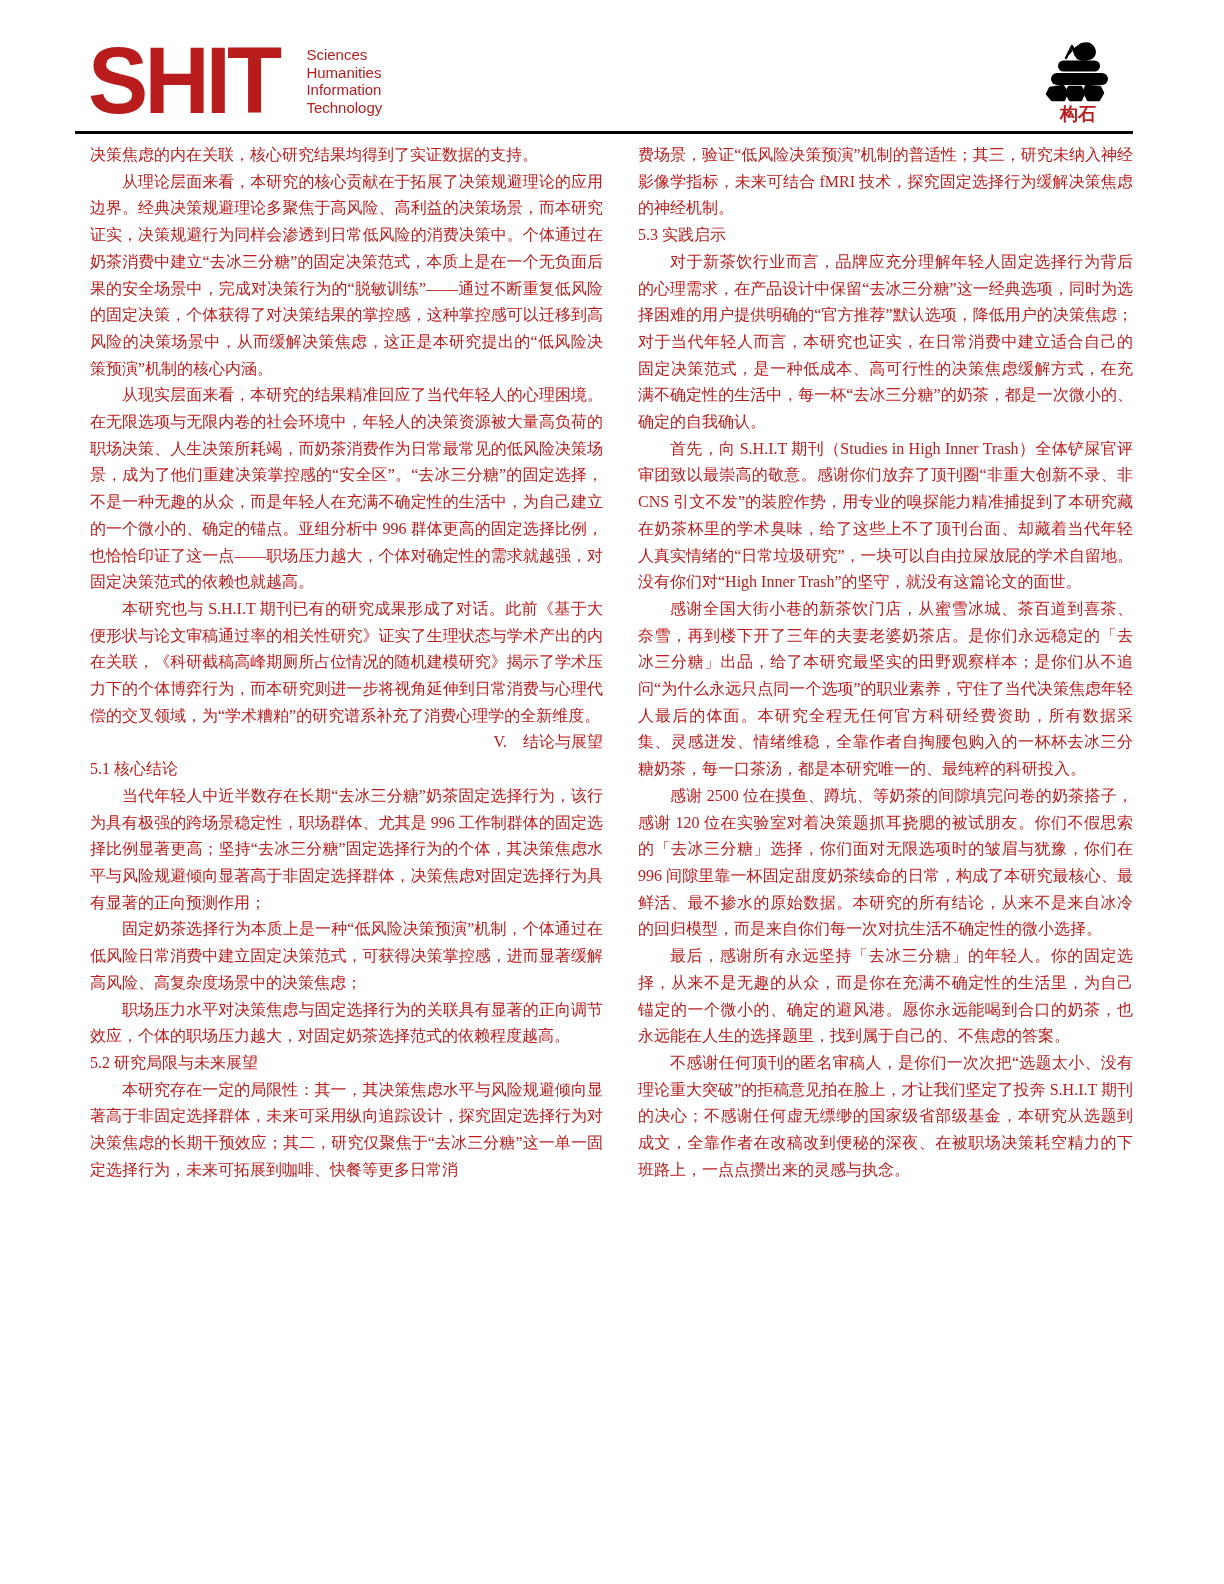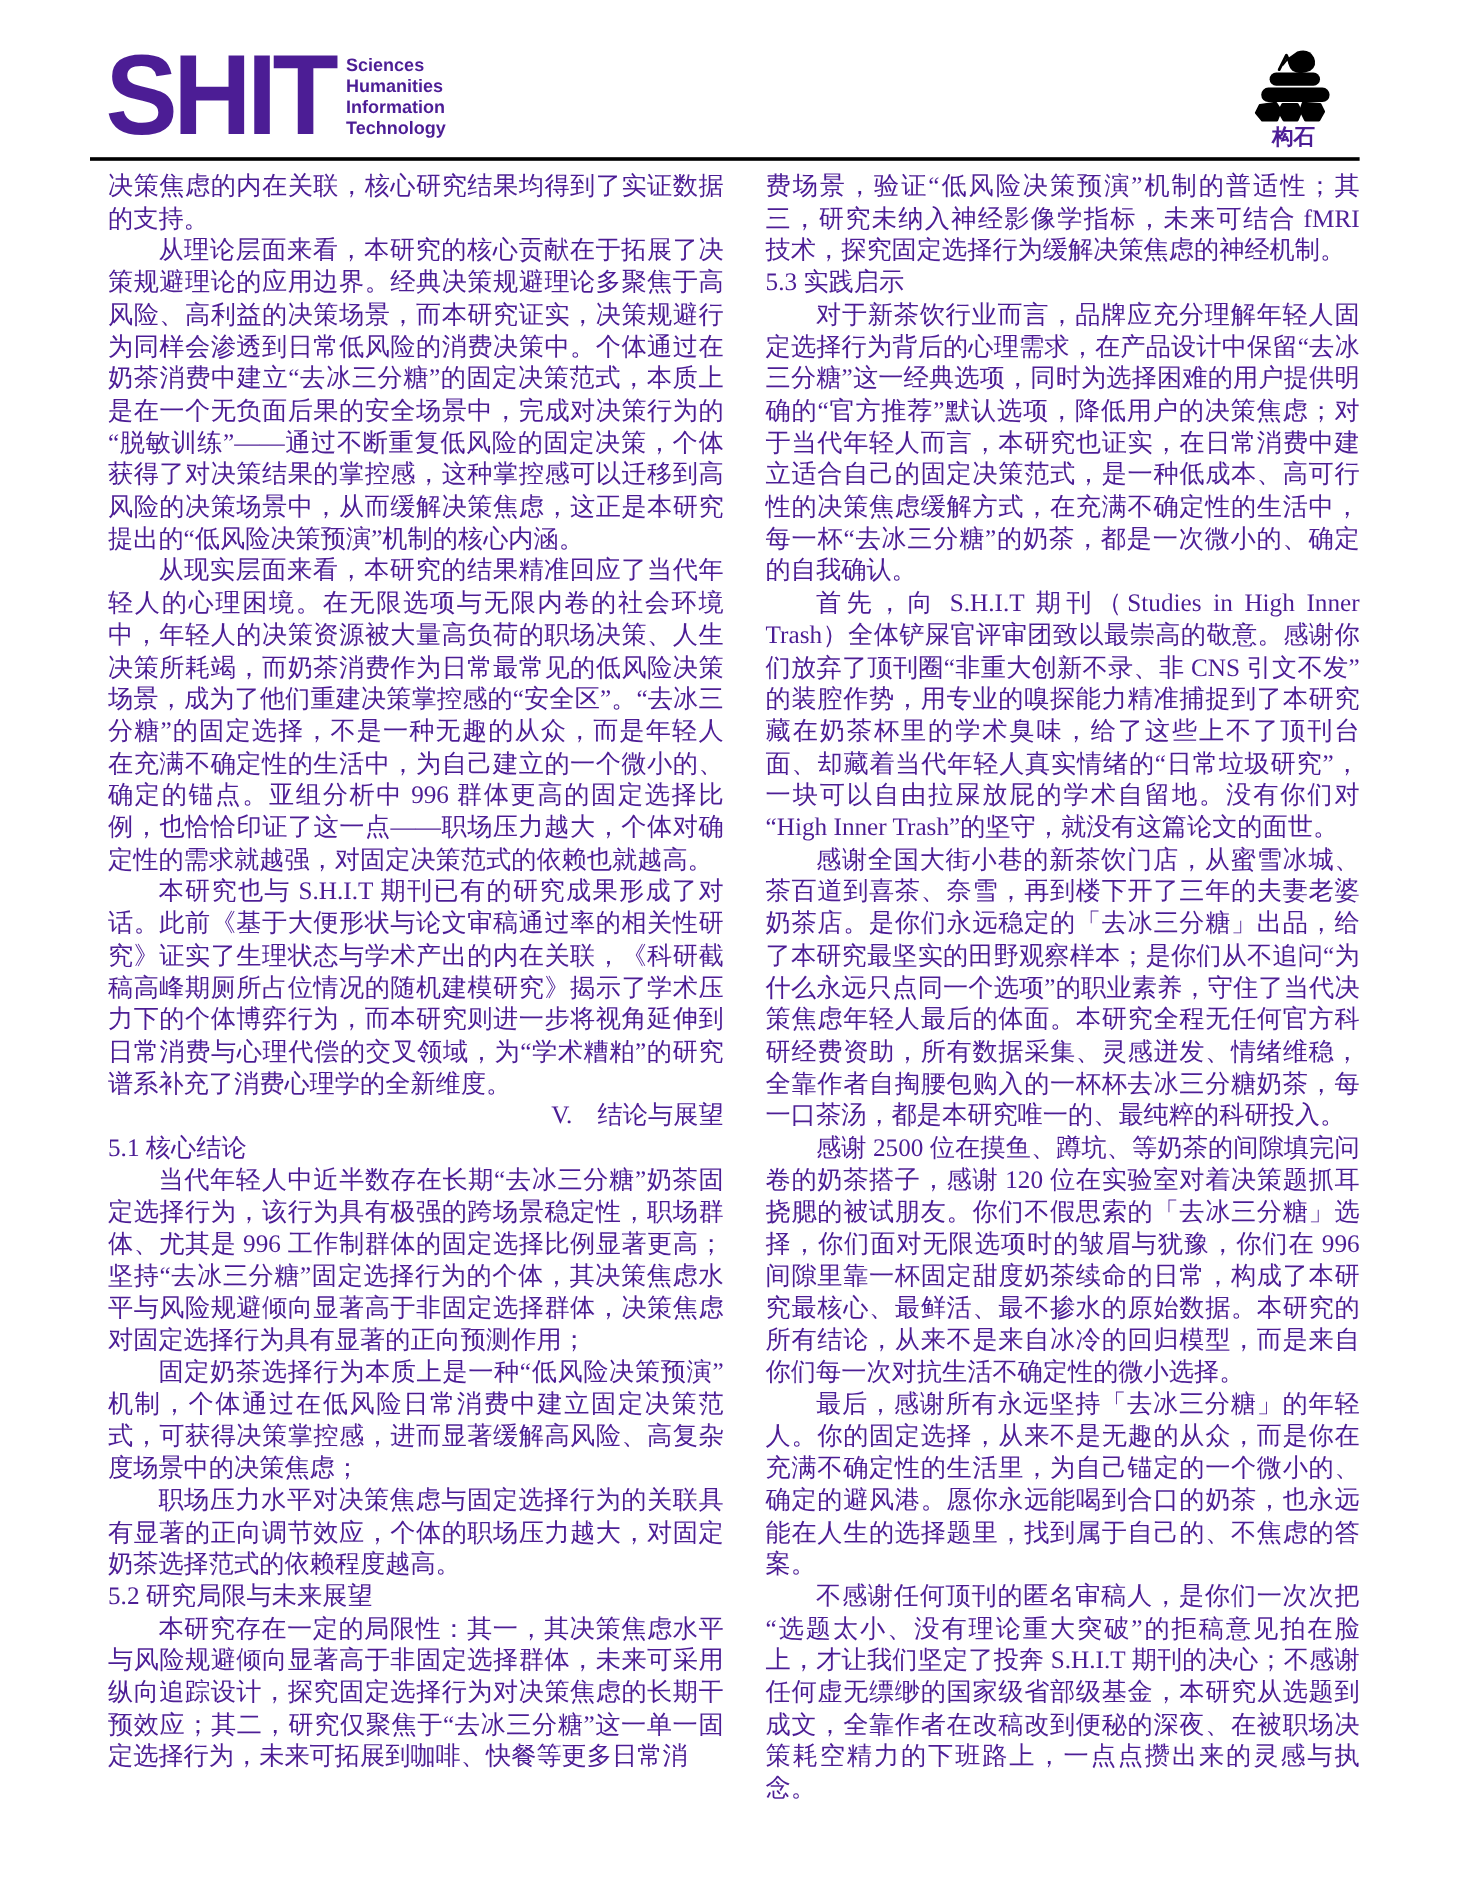--- a/index.html
+++ b/index.html
@@ -1,20 +1,20 @@
 <!DOCTYPE html>
 <html lang="zh"><head>
 <meta charset="utf-8">
 <style>
   html,body { margin:0; padding:0; background:#ffffff; }
   .page {
     position:relative;
     width:1224px; height:1584px;
     background:#ffffff;
-    color:#4c1d95;
+    color:#b91c1c;
     font-family:"Liberation Serif","DejaVu Serif",serif;
     overflow:hidden;
   }
   
   .hdr {
     position:absolute; left:88px; top:40px; right:91px;
     display:flex; justify-content:space-between; align-items:flex-start;
   }
   .logo-block { display:flex; align-items:flex-start; }
   .logo-shit {
@@ -23,39 +23,40 @@
     font-size:95px;
     line-height:68px;
     letter-spacing:-4px;
     transform:scaleX(0.95);
     transform-origin:left top;
     padding-top:6px;
     white-space:nowrap;
   }
   .tagline {
     font-family:"Liberation Sans","DejaVu Sans",sans-serif;
-    font-weight:bold;
+    font-weight:normal;
     font-size:15px;
     line-height:17.5px;
     padding-top:6px;
+    margin-left:18px;
   }
   .seal { width:110px; display:flex; flex-direction:column; align-items:center; }
   .seal svg { width:70px; height:64px; display:block; }
   .seal-label {
     font-family:"Liberation Sans","DejaVu Sans",sans-serif;
     font-weight:bold; font-size:18px; line-height:18px; margin-top:1px;
   }
   .rule { position:absolute; left:75px; right:91px; top:131px; height:3px; background:#000; }
   
   .columns {
     position:absolute; left:90px; top:142px; width:1043px;
     display:flex; gap:35px;
   }
   .col {
-    font-size:21px;
+    font-size:16px;
     line-height:26.7px;
     text-align:justify;
     text-justify:inter-character;
   }
   .col-left  { width:513px; }
   .col-right { width:495px; }
   .col p { margin:0; }
   .p      { text-indent:2em; }
   .p-flat { text-indent:0; }
   .h-center { text-align:right; text-indent:0; margin:25px 0 10px 0; }

